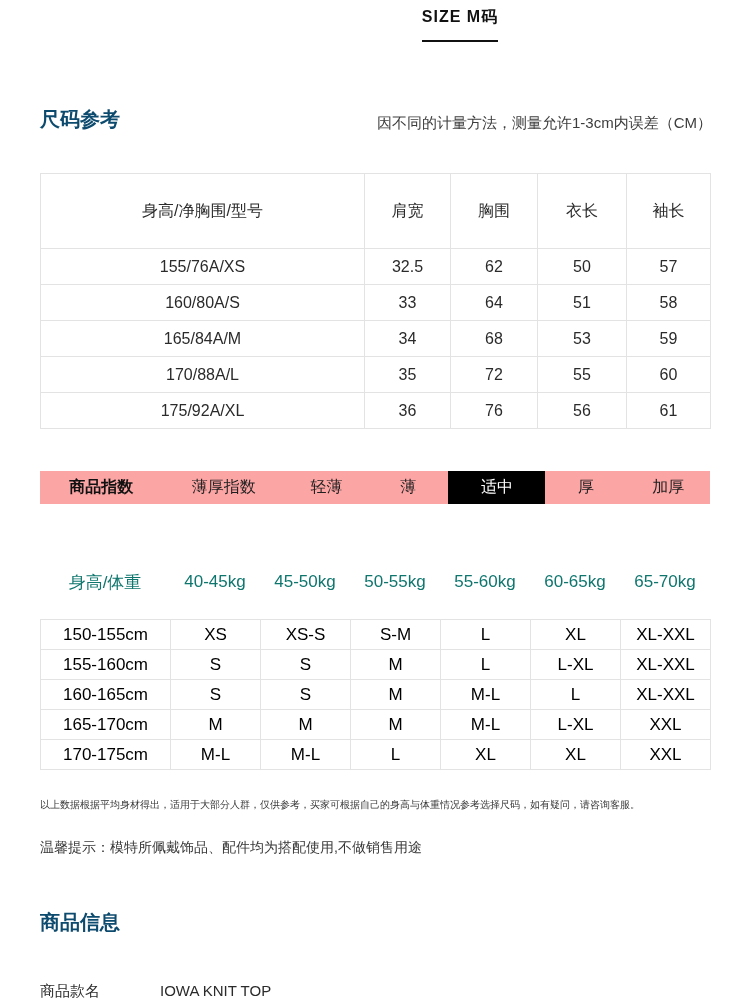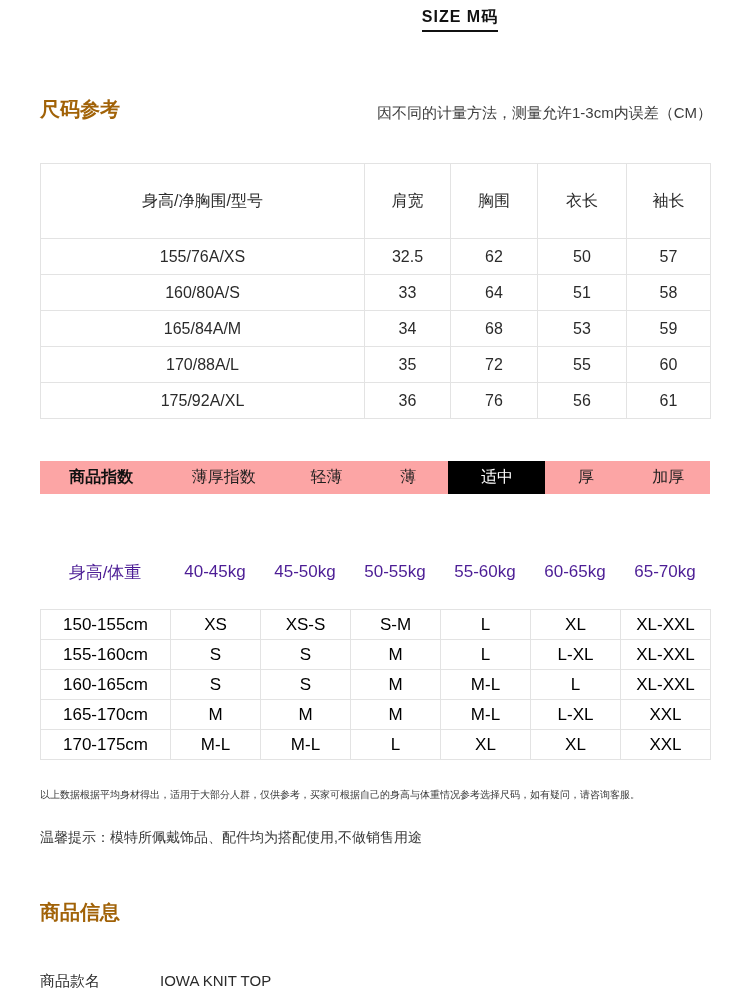--- a/index.html
+++ b/index.html
@@ -11,29 +11,29 @@
   }
   .page { position:relative; width:750px; height:1000px; overflow:hidden; background:#fff; }
 
   
   .title-wrap { padding-top:7px; text-align:center; }
   .size-title {
     position:relative; left:85px;
     display:inline-block;
     font-size:16px; font-weight:bold; letter-spacing:1px;
     color:#111;
-    border-bottom:2px solid #111; padding-bottom:2px;
+    border-bottom:2px solid #111; padding-bottom:12px;
   }
 
   
   .section-head {
     margin:64px 38px 0 40px;
     display:flex; justify-content:space-between; align-items:flex-end;
   }
-  .h1 { font-size:20px; font-weight:bold; color:#a16207; }
+  .h1 { font-size:20px; font-weight:bold; color:#0c4a6e; }
   .note { font-size:15px; color:#3d3d3d; }
 
   
   table { border-collapse:collapse; table-layout:fixed; }
   .size-table { width:670px; margin:40px 40px 0 40px;padding-left:38px; }
   .size-table th, .size-table td {
     border:1px solid #e3e3e3; text-align:center; vertical-align:middle;
     font-size:16px; font-weight:normal; color:#2b2b2b;
   }
   .size-table th { height:75px; }
@@ -56,21 +56,21 @@
   .index-bar .c5 { width:83px; }
   .index-bar .c6 { width:85px; }
   .index-bar .selected { background:#000; color:#fff; }
 
   
   .fit-header {
     margin:56px 40px 0 40px; width:670px; height:44px;
     display:flex; align-items:center;
   }
   .fit-header .fh {
-    text-align:center; font-size:17px; color:#4c1d95;
+    text-align:center; font-size:17px; color:#0f766e;
   }
   .fit-header .fh0 { width:130px; }
   .fit-header .fh1, .fit-header .fh2, .fit-header .fh3,
   .fit-header .fh4, .fit-header .fh5, .fit-header .fh6 { width:90px; }
 
   .fit-table { width:670px; margin:15px 40px 0 40px; }
   .fit-table td {
     border:1px solid #e3e3e3; text-align:center; vertical-align:middle;
     height:30px; font-size:17px; color:#000000;
   }

